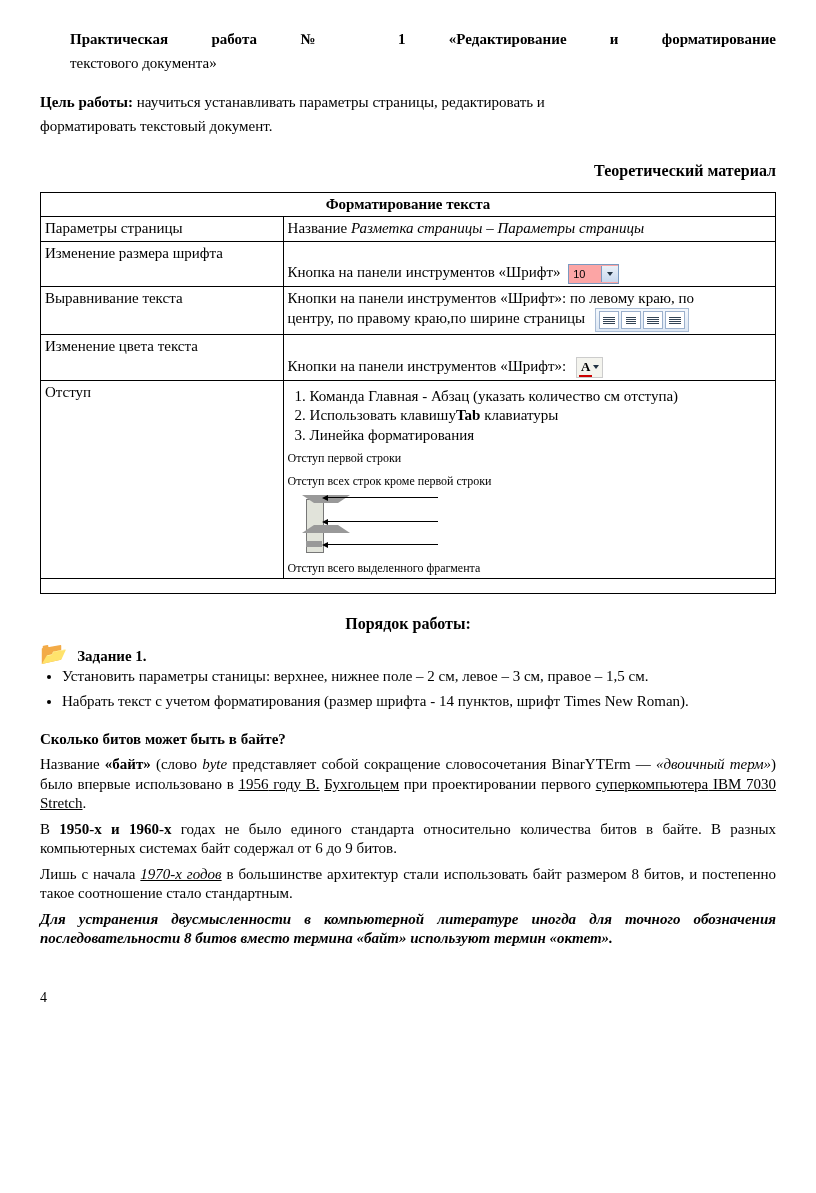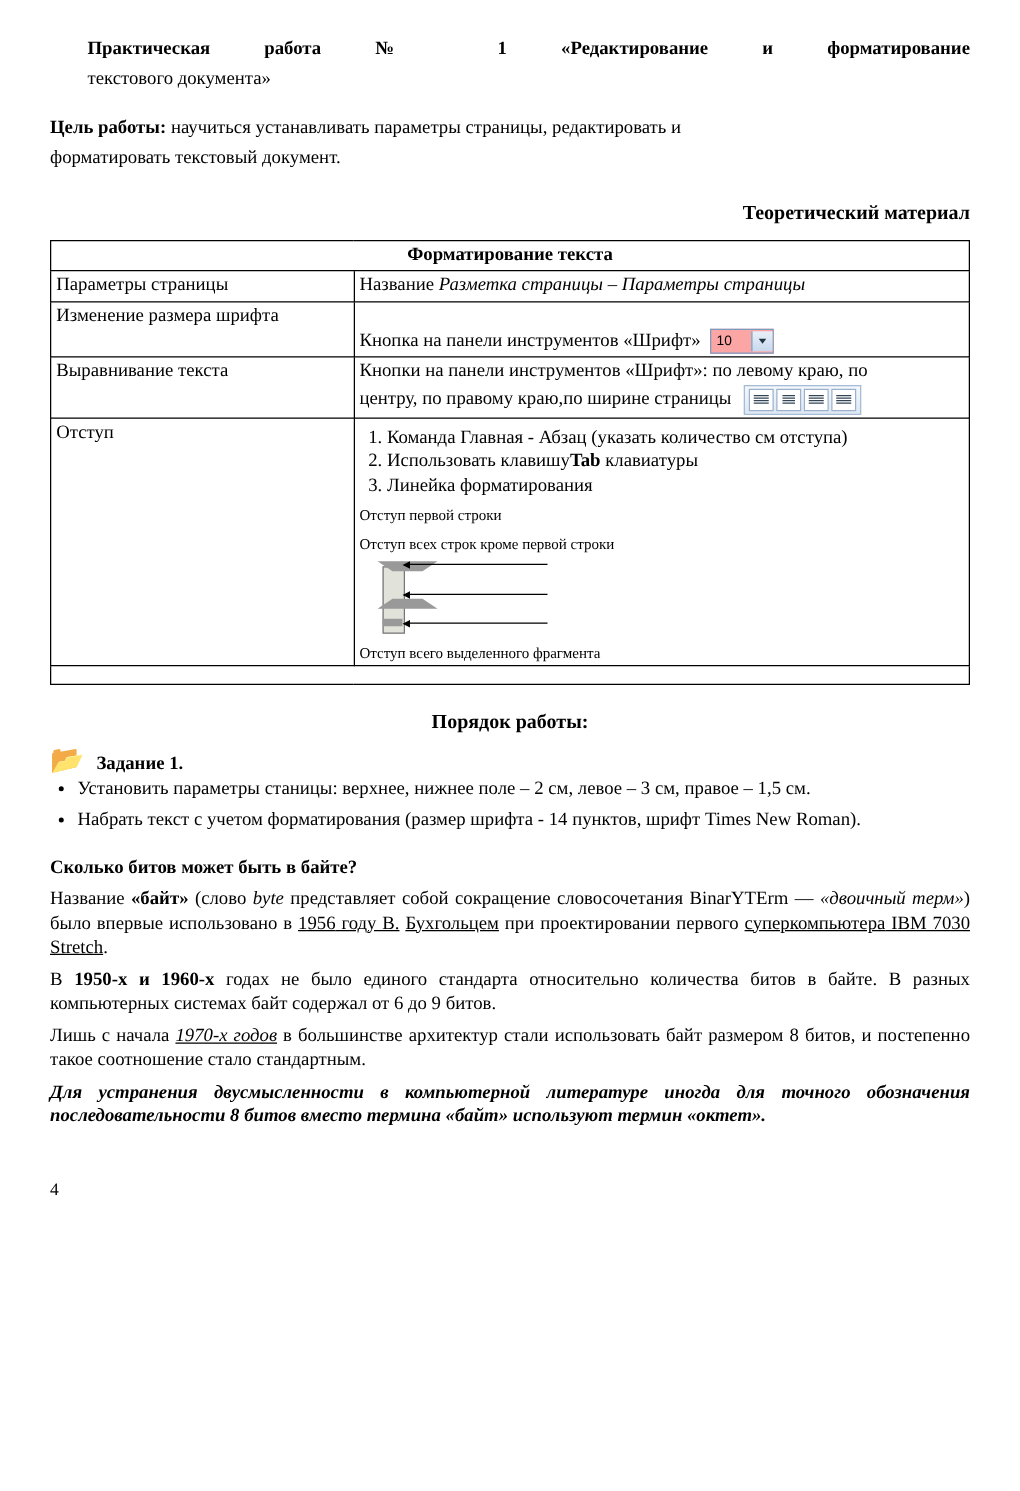--- a/index.html
+++ b/index.html
@@ -204,20 +204,30 @@
         <span class="aj">
               <i></i>
               <i></i>
               <i></i>
               <i></i>
             </span>
       </span>
     </td>
   </tr>
   <tr>
+    <td class="col1">Изменение цвета текста</td>
+    <td>
+      <br><span>Кнопки на панели инструментов «Шрифт»: </span>
+      <span class="fontcolor">
+        <span class="A">А</span>
+        <span class="dd"></span>
+      </span>
+    </td>
+  </tr>
+  <tr>
     <td class="col1">Отступ</td>
     <td>
       <ol class="numlist">
         <li>Команда Главная - Абзац (указать количество см отступа)</li>
         <li>
           <span>Использовать клавишу</span><span class="bold">Tab</span><span> клавиатуры</span>
         </li>
         <li>Линейка форматирования</li>
       </ol>
       <div class="ruler-wrap">

